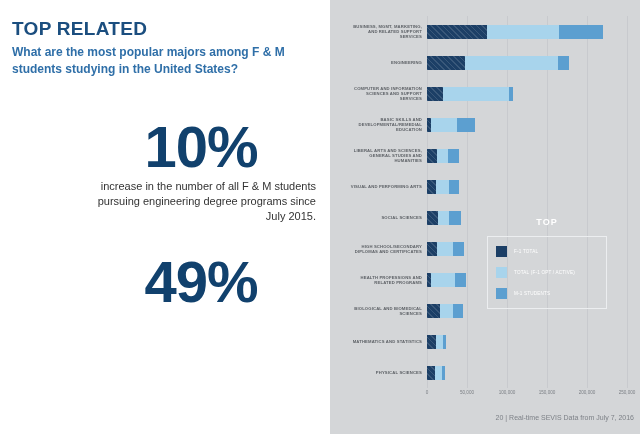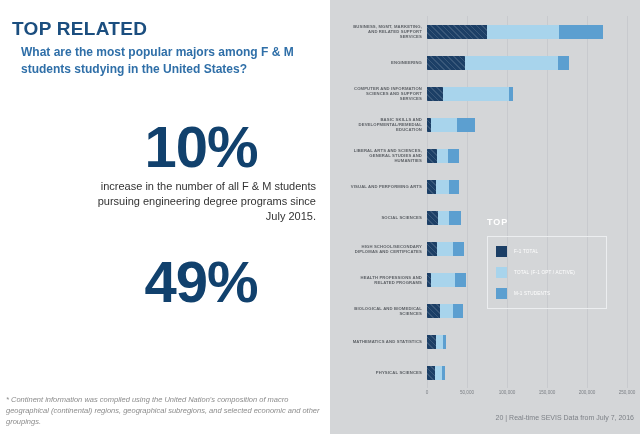--- a/index.html
+++ b/index.html
@@ -17,21 +17,20 @@
   }
   #page-title{
     position:absolute;left:12px;top:18px;
     font-size:19px;font-weight:bold;letter-spacing:.3px;
     color:#1b4e7f;
   }
   #subtitle{
     position:absolute;left:12px;top:44px;width:300px;
     font-size:12px;font-weight:bold;line-height:17px;
     color:#2f6fa8;
-    margin-left:9px;
   }
   .stat-block{position:absolute;left:0;width:330px;text-align:center;padding-left:36px;}
   #stat-1{top:118px;}
   #stat-2{top:253px;}
   .stat-number{
     font-size:58px;font-weight:bold;line-height:58px;
     color:#11416d;letter-spacing:-1px;
   }
   .stat-desc{
     font-size:11px;line-height:15px;color:#333333;
@@ -79,21 +78,21 @@
   #x-axis{
     position:absolute;left:95px;top:386px;width:200px;height:12px;
   }
   .tick{
     position:absolute;top:0;font-size:4.6px;color:#7b7f84;
     transform:translateX(-50%);white-space:nowrap;
   }
   
   #legend-wrap{position:absolute;left:155px;top:212px;width:120px;}
   #legend-title{
-    font-size:9px;font-weight:bold;
+    text-align:center;font-size:9px;font-weight:bold;
     color:#ffffff;line-height:12px;letter-spacing:1px;
   }
   #legend-box{
     margin-top:8px;border:1px solid #eceef0;
     padding:9px 8px;
   }
   .legend-item{display:flex;align-items:center;margin-bottom:10px;}
   .legend-item:last-child{margin-bottom:0;}
   .legend-swatch{width:11px;height:11px;flex:0 0 11px;margin-right:7px;}
   .legend-label{font-size:4.6px;color:#ffffff;letter-spacing:.2px;}
@@ -112,21 +111,20 @@
 
   <div class="stat-block" id="stat-1">
     <div class="stat-number">10%</div>
     <div class="stat-desc">increase in the number of all F &amp; M students pursuing engineering degree programs since July 2015.</div>
   </div>
 
   <div class="stat-block" id="stat-2">
     <div class="stat-number">49%</div>
   </div>
 
-  <div id="footnote">* Continent information was compiled using the United Nation's composition of macro geographical (continental) regions, geographical subregions, and selected economic and other groupings.</div>
 </div>
 
 <div id="chart-panel">
   <div id="chart-inner">
 
     <div id="plot-area">
         <div class="gridline" style="left: 0px;"></div>
         <div class="gridline" style="left: 40px;"></div>
         <div class="gridline" style="left: 80px;"></div>
         <div class="gridline" style="left: 120px;"></div>

